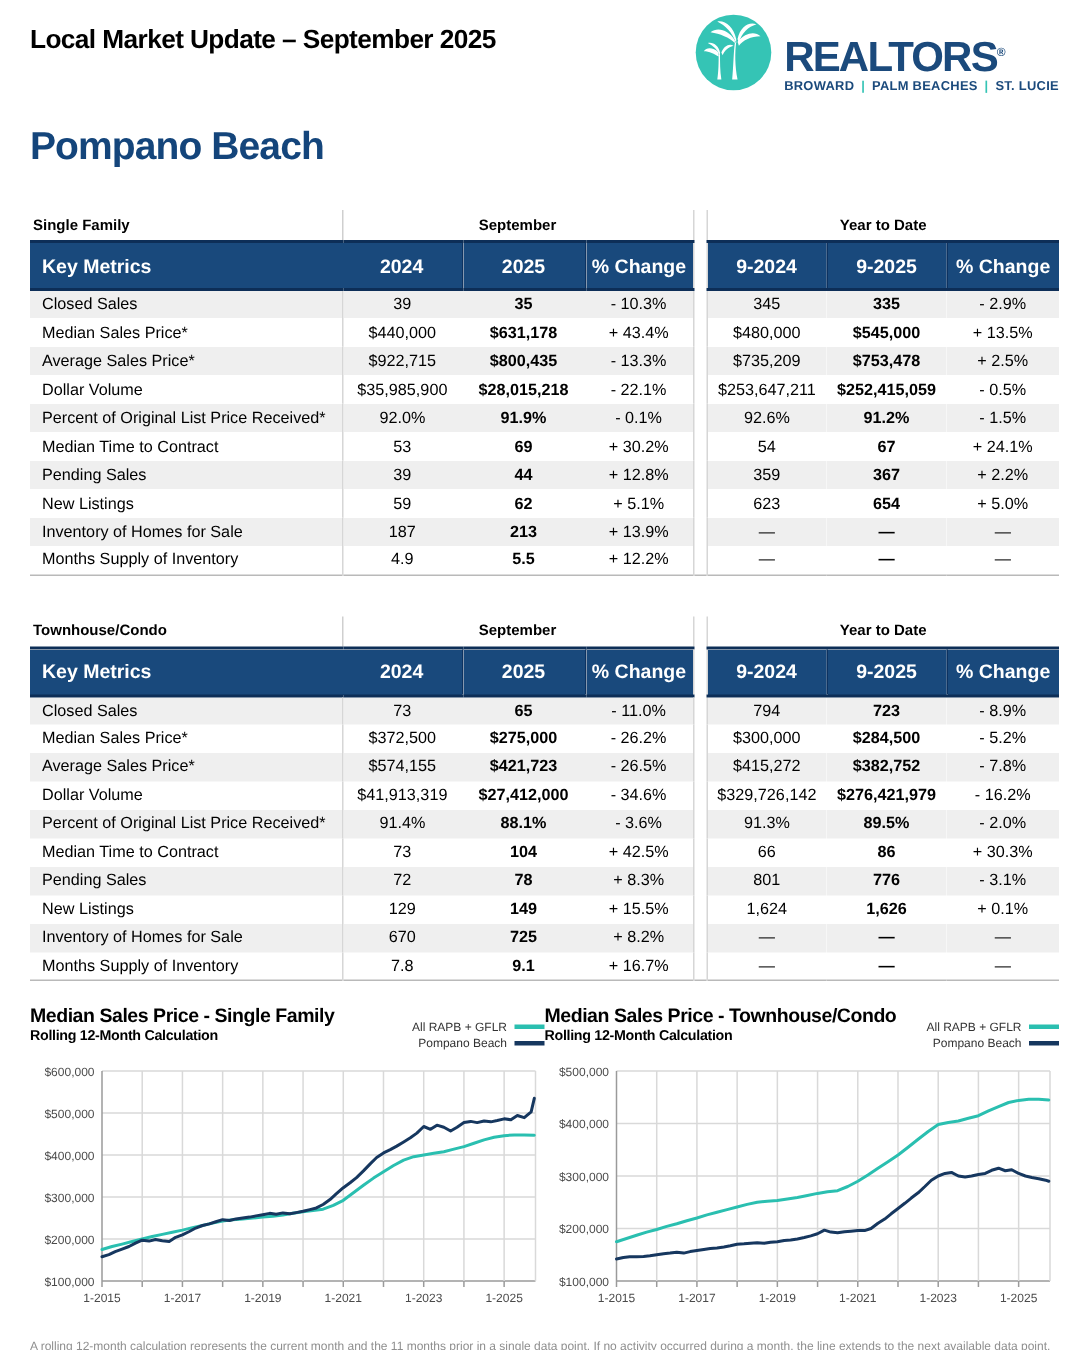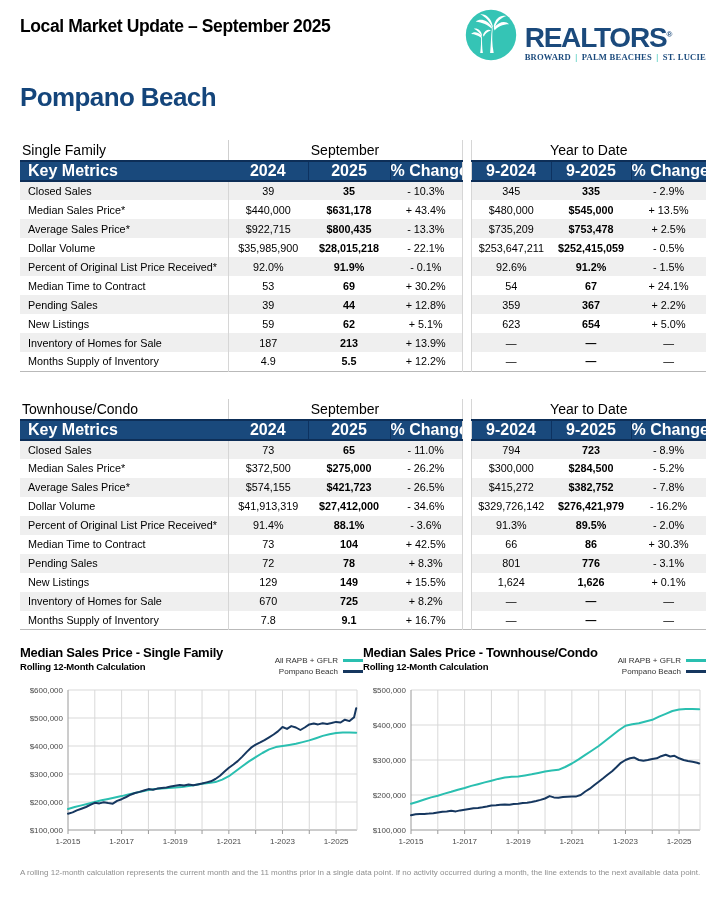--- a/index.html
+++ b/index.html
@@ -8,32 +8,32 @@
   .page { padding:8px 20px 0 20px; }
 
   
   .hdr { display:flex; justify-content:space-between; align-items:flex-start; height:62px; }
   .hdr-title { font-size:17.5px; font-weight:bold; letter-spacing:-0.4px; padding-top:8px; }
   .logo { display:flex; align-items:flex-end; gap:7px; }
   .logo-circle { width:54px; height:54px; }
   .logo-text { display:flex; flex-direction:column; }
   .logo-brand { font-size:28px; font-weight:bold; color:#1b4a7c; letter-spacing:-1.2px; line-height:26px; }
   .logo-brand sup { font-size:8px; letter-spacing:0; }
-  .logo-tag { font-size:8.6px; font-weight:bold; color:#1b4a7c; letter-spacing:0.2px; margin-top:1px;font-family:Liberation Serif, serif; }
+  .logo-tag { font-size:8.6px; font-weight:bold; color:#1b4a7c; letter-spacing:0.2px; margin-top:1px; }
   .logo-tag .sep { color:#35c4b5; font-weight:bold; padding:0 2px; }
 
   .city-title { font-size:26px; font-weight:bold; color:#14457b; letter-spacing:-0.6px; margin-top:12px; }
 
   
   table.mkt { border-collapse:collapse; table-layout:fixed; width:686px; margin-top:27px; border-bottom:1px solid #b9b9b9; }
   table.mkt td { overflow:hidden; white-space:nowrap; }
-  .sec-row td { height:21px; font-size:14px; font-weight:normal; background:#fff; }
+  .sec-row td { height:21px; font-size:10px; font-weight:bold; background:#fff; }
   .sec-name { text-align:left; padding-left:2px; }
   .grp-head { text-align:center; border-left:1px solid #cfcfcf; }
-  .navy-row td { height:20px; background:#19497c; color:#fff; font-size:16px; font-weight:bold;
+  .navy-row td { height:32px; background:#19497c; color:#fff; font-size:13px; font-weight:bold;
                  border-top:2px solid #0d2e57; border-bottom:2px solid #0d2e57; text-align:center; }
   .navy-row td.metrics { text-align:left; padding-left:8px; }
   .navy-row td.nsep { border-left:1px solid #0d3260; }
   .navy-row td.gapc, .sec-row td.gapc { background:#fff; border-top:none; border-bottom:none; }
   td.gapc { background:#fff; border-left:1px solid #d6d6d6; border-right:1px solid #d6d6d6; }
   .data-row td { height:19px; font-size:10.8px; text-align:center; }
   .data-row td.lbl { text-align:left; padding-left:8px; }
   .data-row td.cur { font-weight:bold;margin-top:38px; }
   .data-row td.gl { border-left:1px solid #d6d6d6; }
   .data-row:nth-child(odd) td { background:#efefef; }

